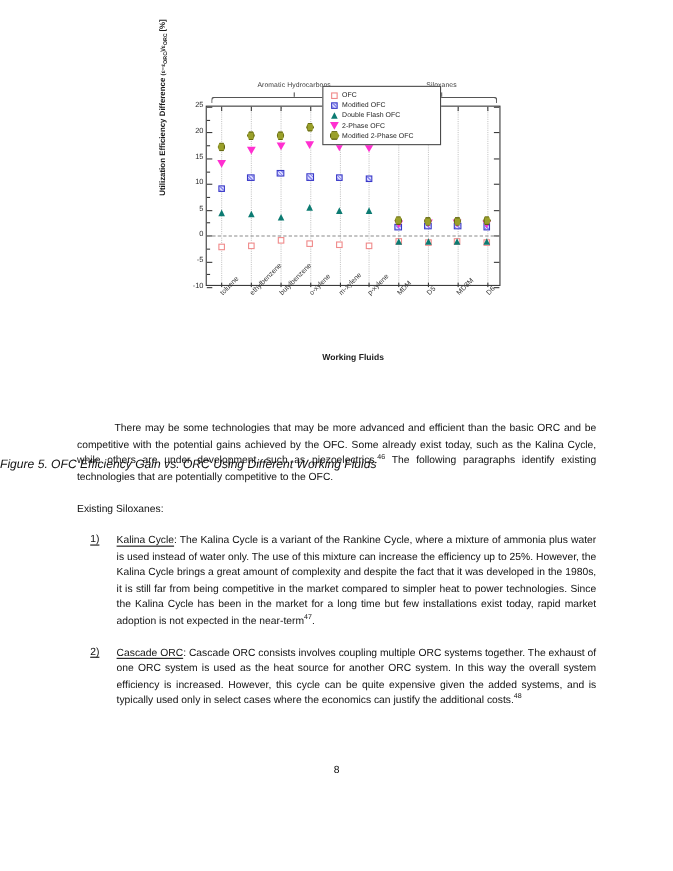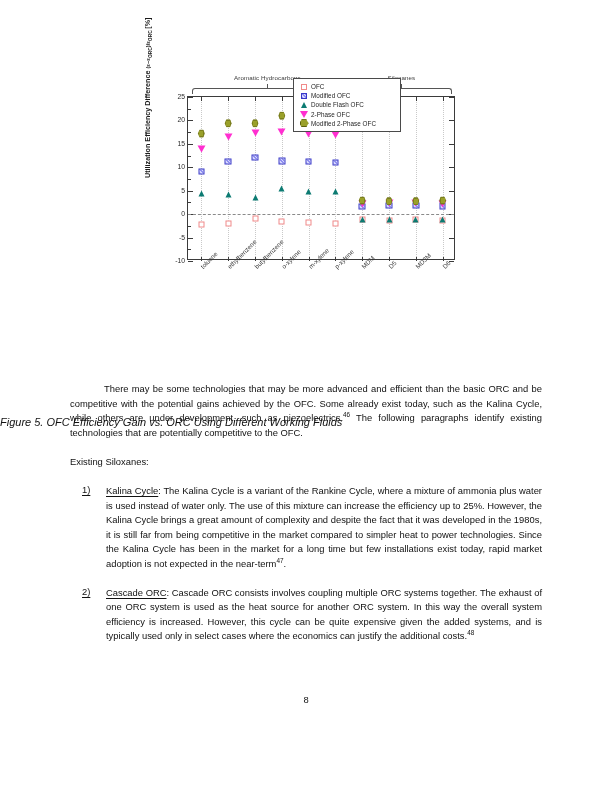--- a/index.html
+++ b/index.html
@@ -363,20 +363,21 @@
             <div class="lg-tx">2-Phase OFC</div>
           </div>
           <div class="lg-row">
             <div class="lg-mk">
               <div class="m-hex"></div>
             </div>
             <div class="lg-tx">Modified 2-Phase OFC</div>
           </div>
         </div>
 
+      <div class="xtitle">Working Fluids</div>
     <div class="xlab" style="left: 58.4px; top: 193px;">toluene</div>
         <div class="xlab" style="left: 85.2px; top: 193px;">ethylbenzene</div>
         <div class="xlab" style="left: 112px; top: 193px;">butylbenzene</div>
         <div class="xlab" style="left: 138.8px; top: 193px;">o-xylene</div>
         <div class="xlab" style="left: 165.6px; top: 193px;">m-xylene</div>
         <div class="xlab" style="left: 192.4px; top: 193px;">p-xylene</div>
         <div class="xlab" style="left: 219.2px; top: 193px;">MDM</div>
         <div class="xlab" style="left: 246px; top: 193px;">D5</div>
         <div class="xlab" style="left: 272.8px; top: 193px;">MD3M</div>
         <div class="xlab" style="left: 299.6px; top: 193px;">D6</div>

